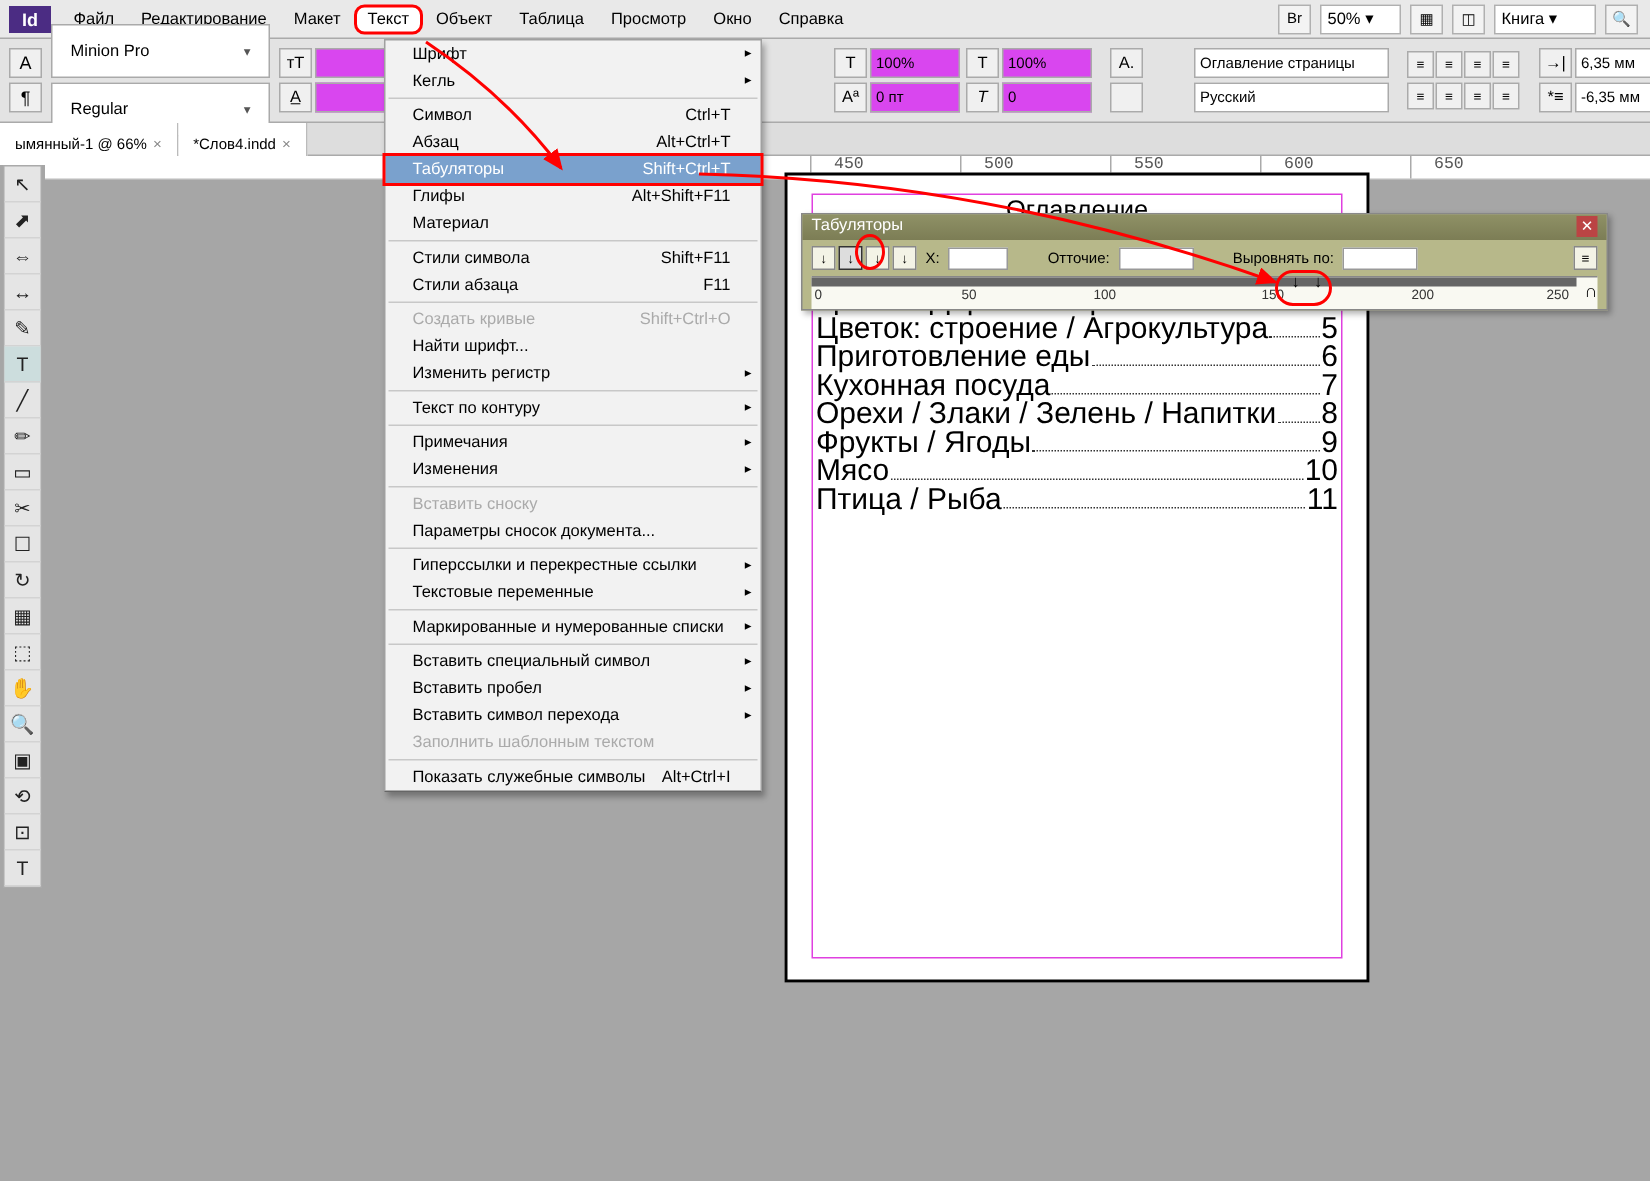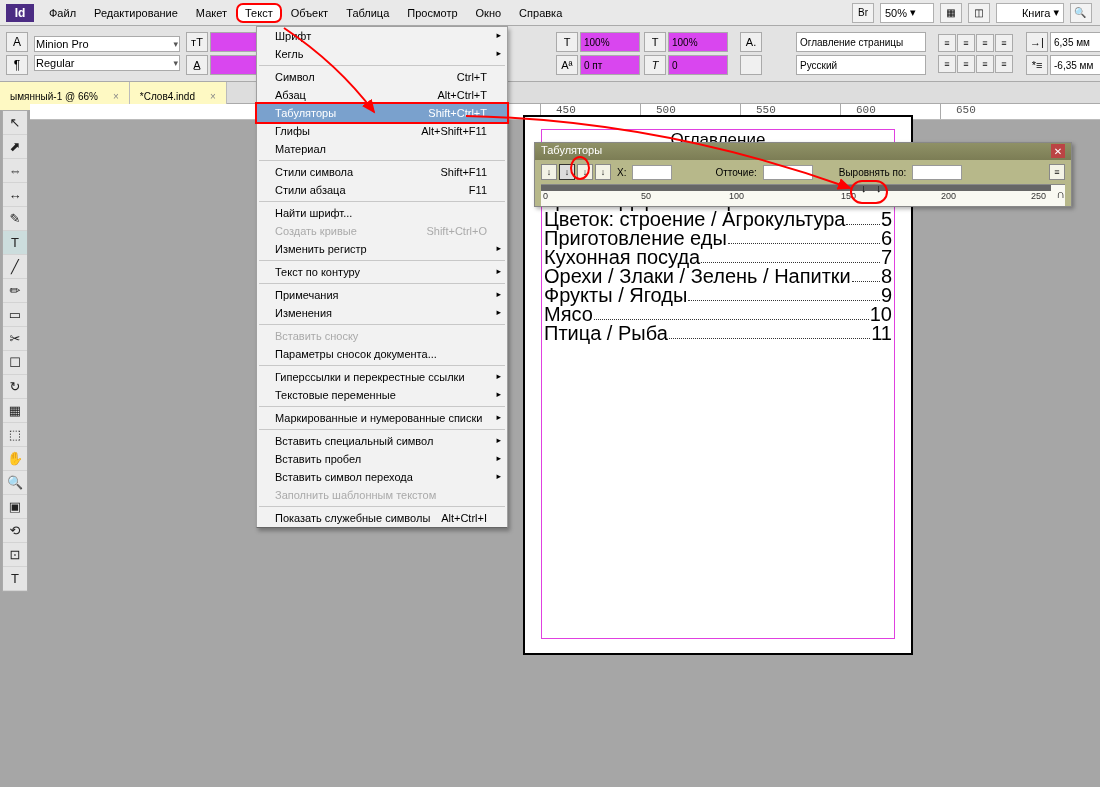--- a/index.html
+++ b/index.html
@@ -7,39 +7,39 @@
 
 
 .menubar { height: 26px; background: #e9e9e9; display: flex; align-items: center; border-bottom: 1px solid #aaa; }
 .app-icon { width: 28px; height: 18px; background: #4b2c83; color: #fff; font-weight: bold; display: inline-flex; align-items: center; justify-content: center; margin: 0 6px; font-size: 12px; }
 .menubar .menu-item { padding: 4px 9px; cursor: pointer; }
 .menubar .menu-item.highlighted { border: 2px solid #ff0000; border-radius: 7px; padding: 2px 7px; background: #fff; }
 .menubar .spacer { flex: 1; }
 .menubar .right-controls { display: flex; align-items: center; gap: 6px; padding-right: 8px; }
 .menubar .ctrl-btn { border: 1px solid #b0b0b0; background: #f3f3f3; width: 22px; height: 20px; display: inline-flex; align-items: center; justify-content: center; font-size: 10px; }
 .zoom-field { width: 54px; height: 20px; border: 1px solid #b0b0b0; background: #fff; display: inline-flex; align-items: center; padding: 0 4px; font-size: 11px; }
-.book-field { width: 68px; height: 20px; border: 1px solid #b0b0b0; background: #fff; display: inline-flex; align-items: center; padding: 0 4px; font-size: 11px; justify-content: flex-end; }
+.book-field { width: 68px; height: 20px; border: 1px solid #b0b0b0; background: #fff; display: inline-flex; align-items: center; padding: 0 4px; font-size: 11px; }
 
 
 .controlbar { height: 56px; background: #e3e3e3; border-bottom: 1px solid #aaa; display: flex; align-items: center; gap: 6px; padding: 4px 6px; }
 .ctrl-group { display: flex; align-items: center; gap: 4px; }
 .para-icon { border: 1px solid #aaa; width: 22px; height: 20px; display: flex; align-items: center; justify-content: center; font-size: 12px; background: #f0f0f0; }
-.font-select { width: 146px; height: 16px; border: 1px solid #aaa; background: #fff; padding: 0 1px; font-size: 11px; display: flex; align-items: center; justify-content: space-between; }
+.font-select { width: 146px; height: 36px; border: 1px solid #aaa; background: #fff; padding: 0 12px; font-size: 11px; display: flex; align-items: center; justify-content: space-between; }
 .font-select .dd { font-size: 9px; color: #555; }
 .stack-v { display: flex; flex-direction: column; gap: 3px; }
 .small-field { width: 60px; height: 20px; border: 1px solid #aaa; background: #d946ef; padding: 0 3px; display: flex; align-items: center; font-size: 10px; }
 .tiny-icon { width: 22px; height: 20px; border: 1px solid #aaa; background: #f0f0f0; display: inline-flex; align-items: center; justify-content: center; font-size: 11px; }
 .para-style { width: 130px; height: 20px; border: 1px solid #aaa; background: #fff; padding: 0 3px; display: flex; align-items: center; font-size: 10px; margin-left: 32px; }
 .num-input { width: 60px; height: 20px; border: 1px solid #aaa; background:#fff; padding: 0 3px; font-size: 10px; display:flex; align-items:center;}
 .align-grp { display:flex; }
 .align-grp span { width:18px; height:18px; border:1px solid #aaa; margin-right:1px; display:flex; align-items:center; justify-content:center; font-size:9px; background:#f0f0f0;}
 
 
 .doctabs { height: 22px; background: #ddd; border-bottom: 1px solid #aaa; display: flex; }
-.doctab { padding: 14px 10px; background: #fef9c3; border-right: 1px solid #bbb; font-size: 10px; display:flex; align-items:center; gap:15px; }
+.doctab { padding: 14px 10px; background: #ffffff; border-right: 1px solid #bbb; font-size: 10px; display:flex; align-items:center; gap:4px; }
 .doctab .closex { color:#888; }
 
 
 .dropdown { position: absolute; left: 256px; top: 26px; width: 252px; background: #f2f2f2; border: 1px solid #a0a0a0; border-bottom:1px solid #666; box-shadow: 2px 3px 4px rgba(0,0,0,.3); z-index: 100; }
 .dd-item { display: flex; justify-content: space-between; padding: 3px 20px 3px 18px; font-size: 11px; cursor: pointer; position: relative; }
 .dd-item.selected { background: #7aa1cd; color: #fff; }
 .dd-item.selected.highlight { outline: 2px solid #ff0000; }
 .dd-item.disabled { color: #aaa; }
 .dd-item .sub { position: absolute; right: 6px; font-size: 9px; }
 .dd-sep { height: 1px; background: #c8c8c8; margin: 2px 2px; }
@@ -247,27 +247,27 @@
     <div class="dd-sep"></div>
     <div class="dd-item">
       <span>Стили символа</span>
       <span>Shift+F11</span>
     </div>
     <div class="dd-item">
       <span>Стили абзаца</span>
       <span>F11</span>
     </div>
     <div class="dd-sep"></div>
-    <div class="dd-item">
-      <span>Найти шрифт...</span>
-      <span></span>
-    </div>
     <div class="dd-item disabled">
       <span>Создать кривые</span>
       <span>Shift+Ctrl+O</span>
+    </div>
+    <div class="dd-item">
+      <span>Найти шрифт...</span>
+      <span></span>
     </div>
     <div class="dd-item">
       <span>Изменить регистр</span>
       <span class="sub">▸</span>
     </div>
     <div class="dd-sep"></div>
     <div class="dd-item">
       <span>Текст по контуру</span>
       <span class="sub">▸</span>
     </div>
@@ -417,21 +417,21 @@
   </div>
   <div class="row1">
     <div class="tbtn-group">
       <span class="tbtn">↓</span>
       <span class="tbtn pressed">↓</span>
       <span class="tbtn">↓</span>
       <span class="tbtn">↓</span>
     </div>
     <span>X:</span>
     <span class="in"></span>
-    <span style="margin-left:37px">Отточие:</span>
+    <span style="margin-left:20px">Отточие:</span>
     <span class="in med"></span>
     <span style="margin-left:20px">Выровнять по:</span>
     <span class="in med"></span>
     <span style="margin-left:auto" class="tbtn">≡</span>
   </div>
   <div class="ruler2">
     <span class="tick" style="left:2px">0</span>
     <span class="tick" style="left:100px">50</span>
     <span class="tick" style="left:188px">100</span>
     <span class="tick" style="left:300px">150</span>

